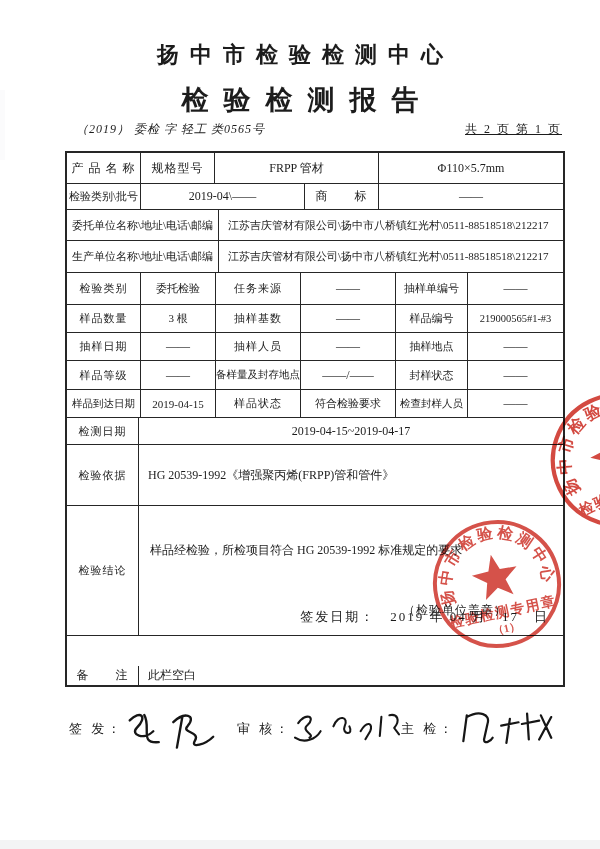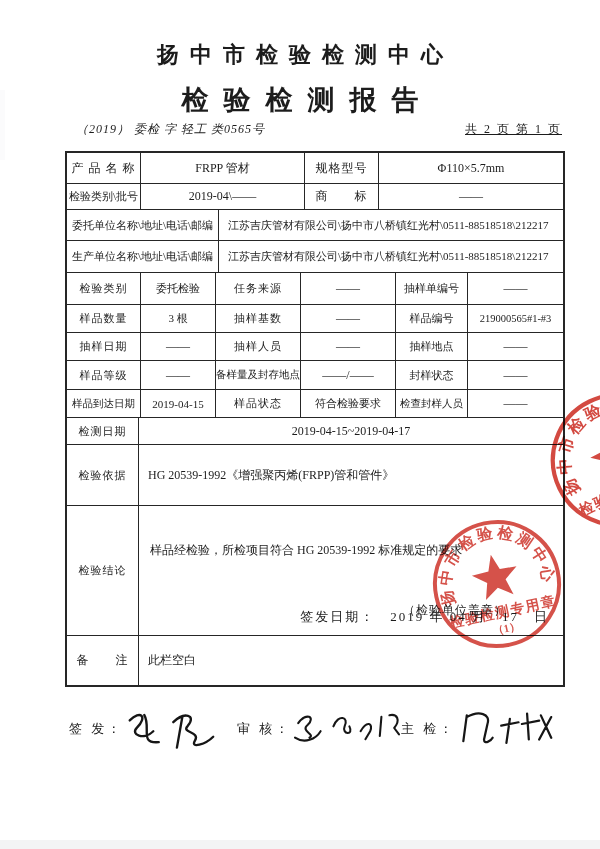--- a/index.html
+++ b/index.html
@@ -8,21 +8,21 @@
   
   .org-title{position:absolute;top:40px;left:0;width:100%;text-align:center;
              font-size:22px;font-weight:bold;letter-spacing:11px;text-indent:11px;white-space:nowrap;}
   .report-title{position:absolute;top:82px;left:0;width:100%;text-align:center;
                 font-size:27px;font-weight:bold;letter-spacing:15px;text-indent:15px;white-space:nowrap;}
   .doc-no{position:absolute;top:121px;left:76px;font-size:12px;letter-spacing:1px;font-style:italic;}
   .page-info{position:absolute;top:121px;right:38px;font-size:12px;letter-spacing:2px;text-decoration:underline;}
   
   .tbl{position:absolute;left:65px;top:151px;width:500px;border:2px solid #262626;box-sizing:border-box;}
   .row{display:flex;border-bottom:1px solid #262626;box-sizing:border-box;}
-  .row:last-child{border-bottom:none;}
+  .row:last-child{border-bottom:none;align-items:flex-end;}
   .cell{border-right:1px solid #262626;box-sizing:border-box;display:flex;align-items:center;
         justify-content:center;text-align:center;padding:1px 3px;font-size:12px;overflow:hidden;white-space:nowrap;}
   .cell:last-child{border-right:none;}
   .cell.lft{justify-content:flex-start;text-align:left;padding-left:9px;}
   .cell.grow{flex:1 1 auto;}
   .lab{letter-spacing:1px;}
   .fs11{font-size:11px;}
   .fs105{font-size:10.5px;letter-spacing:0;}
   
   .w74{flex:0 0 74px;} .w164{flex:0 0 164px;} .w152{flex:0 0 152px;} .w72{flex:0 0 72px;}
@@ -52,22 +52,22 @@
 
   <div class="org-title">扬中市检验检测中心</div>
   <div class="report-title">检验检测报告</div>
   <div class="doc-no">（2019） 委检 字 轻工 类0565号</div>
   <div class="page-info">共 2 页 第 1 页</div>
 
   <div class="tbl">
 
     <div class="row" style="height:31px">
       <div class="cell w74 lab">产 品 名 称</div>
+      <div class="cell w74 lab">规格型号</div>
       <div class="cell w164">FRPP 管材</div>
-      <div class="cell w74 lab">规格型号</div>
       <div class="cell grow">Φ110×5.7mm</div>
     </div>
 
     <div class="row" style="height:26px">
       <div class="cell w74 fs11">检验类别\批号</div>
       <div class="cell w164">2019-04\——</div>
       <div class="cell w74 lab">商　　标</div>
       <div class="cell grow">——</div>
     </div>
 

